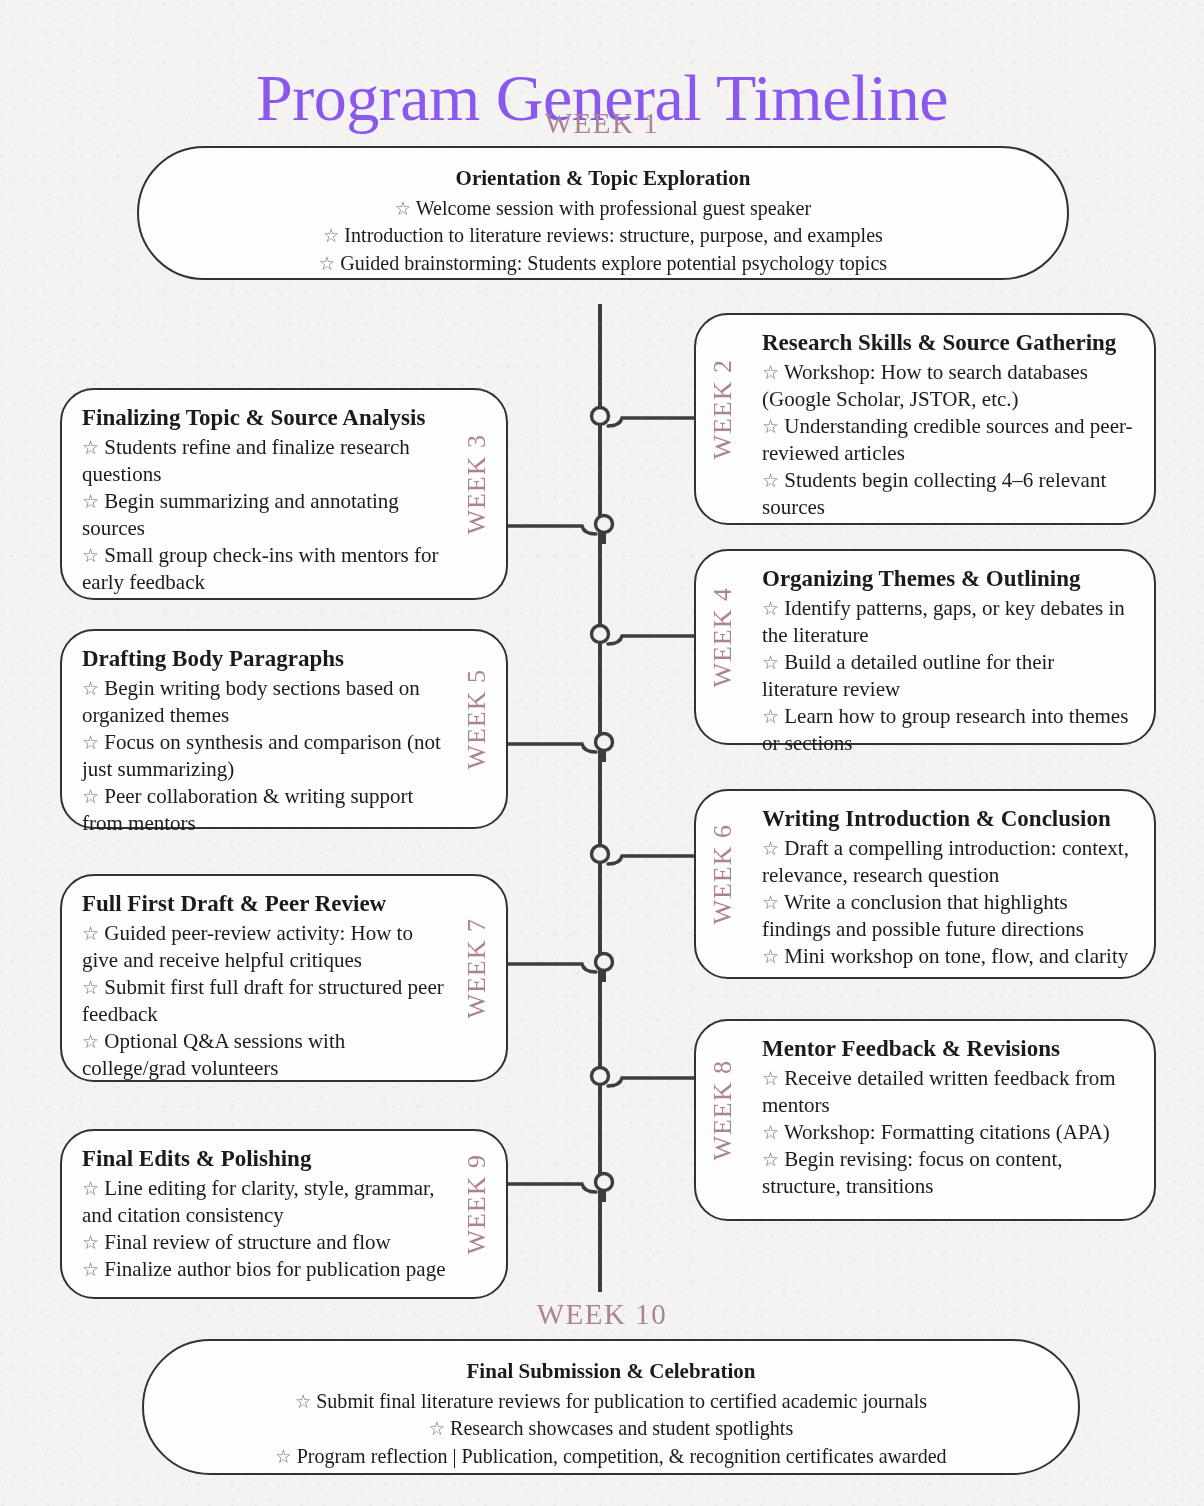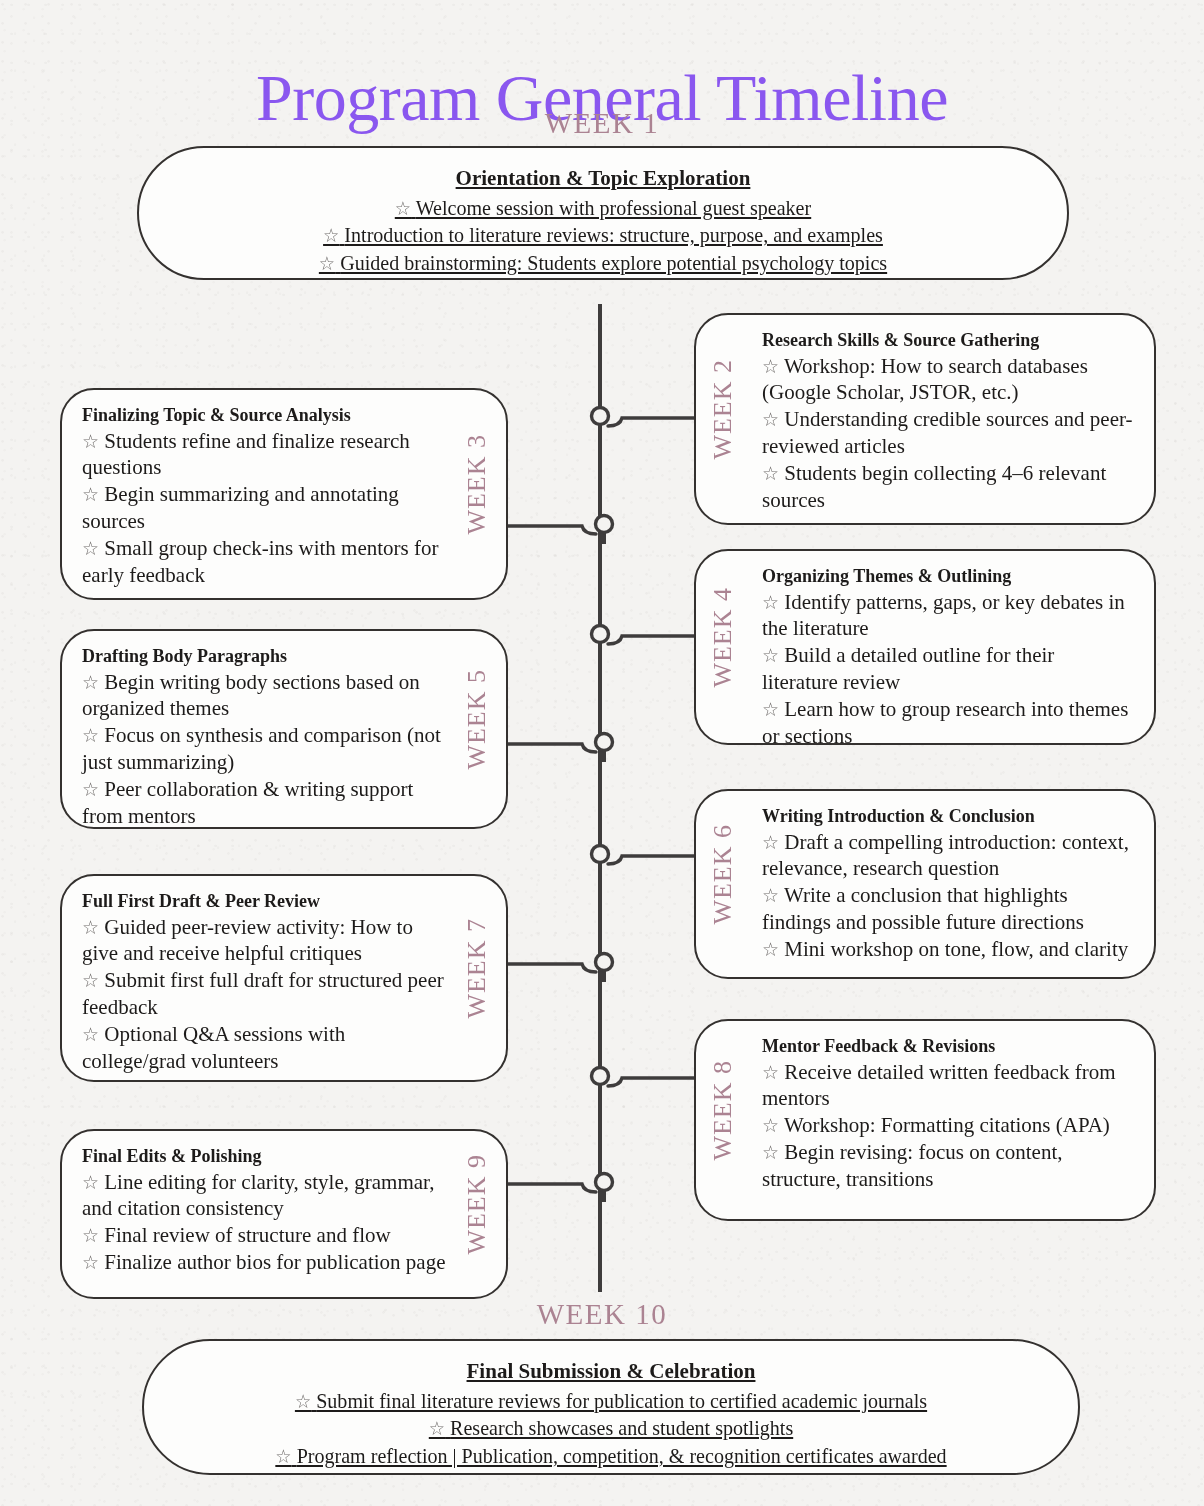--- a/index.html
+++ b/index.html
@@ -76,30 +76,29 @@
     position: absolute;
     background: #fdfdfc;
     border: 2.5px solid #34312f;
     z-index: 4;
     color: #1d1b1a;
   }
   .card-wide {
     border-radius: 80px;
     text-align: center;
     padding: 16px 54px 18px;
-    text-decoration: underline;
   }
   .card-side {
     border-radius: 34px;
     padding: 14px 20px 16px;
   }
 
   .card-title {
     font-weight: 700;
-    font-size: 18px;
+    font-size: 23px;
     line-height: 1.25;
     margin: 0 0 1px;
   }
   .card-wide .card-title { font-size: 22px; margin-bottom: 3px; }
 
   .bullets { margin: 0; padding: 0; list-style: none; }
   .bullets li {
     font-size: 21px;
     line-height: 1.285;
     margin: 0;

